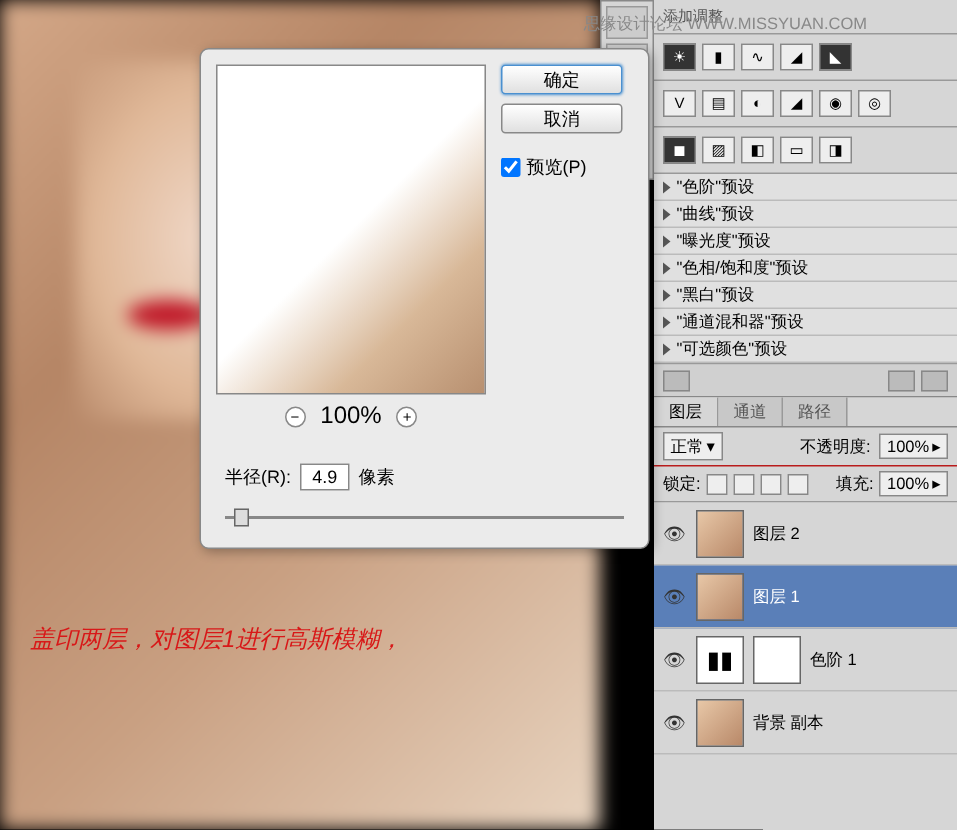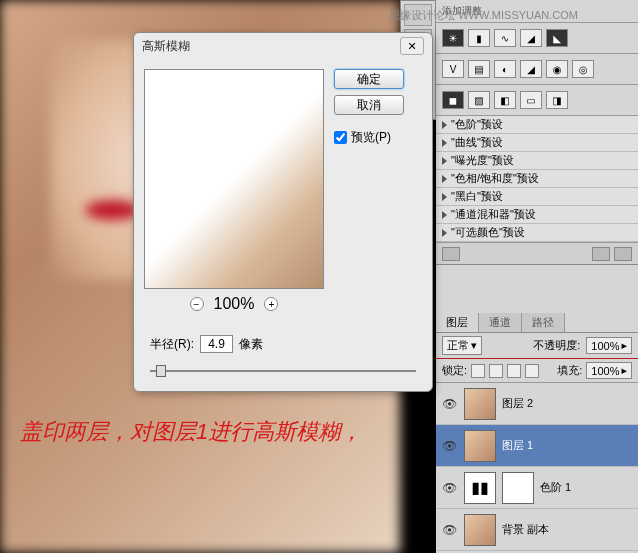--- a/index.html
+++ b/index.html
@@ -4,30 +4,30 @@
 <style>
 * { box-sizing: border-box; margin: 0; padding: 0; font-family: "Microsoft YaHei", sans-serif; }
 body { width: 638px; height: 553px; background: #000; position: relative; overflow: hidden; }
 
 .canvas-area { position: absolute; left: 0; top: 0; width: 400px; height: 553px; background: linear-gradient(135deg, #d4a888 0%, #b58565 30%, #c9a082 60%, #e8d4c0 100%); filter: blur(6px); }
 .face-highlight { position: absolute; left: 50px; top: 40px; width: 180px; height: 240px; background: radial-gradient(ellipse, #f0d8c8 0%, #e0b898 60%, transparent 100%); }
 .lips { position: absolute; left: 85px; top: 200px; width: 55px; height: 20px; background: #c01828; border-radius: 50%; }
 
 .watermark { position: absolute; right: 60px; top: 8px; font-size: 11px; color: #888; z-index: 100; }
 
-.annotation { position: absolute; left: 20px; top: 415px; font-size: 22px; color: #d81818; font-style: italic; font-family: "KaiTi", serif; z-index: 50; line-height: 1.5; }
+.annotation { position: absolute; left: 20px; top: 415px; font-size: 16px; color: #d81818; font-style: italic; font-family: "KaiTi", serif; z-index: 50; line-height: 1.5; }
 
 .dialog { position: absolute; left: 133px; top: 32px; width: 300px; background: #ebebeb; border: 1px solid #888; border-radius: 6px; box-shadow: 2px 2px 8px rgba(0,0,0,0.3); z-index: 40; }
 .dialog-header { height: 26px; display: flex; align-items: center; padding: 0 8px; }
 .dialog-title { flex: 1; font-size: 12px; color: #333; }
 .dialog-close { width: 24px; height: 18px; background: #eee; border: 1px solid #aaa; border-radius: 3px; display: flex; align-items: center; justify-content: center; font-size: 11px; }
 .dialog-body { padding: 10px; display: flex; gap: 10px; }
 .preview-box { width: 180px; height: 220px; background: linear-gradient(135deg, #fff 0%, #fff 50%, #d8b898 75%, #b89070 100%); border: 1px solid #888; }
 .dialog-right { display: flex; flex-direction: column; gap: 6px; }
-.dlg-btn { width: 70px; height: 20px; font-size: 12px; background: linear-gradient(#fff, #e0e0e0); border: 1px solid #888; border-radius: 3px; }
+.dlg-btn { width: 81px; height: 20px; font-size: 12px; background: linear-gradient(#fff, #e0e0e0); border: 1px solid #888; border-radius: 3px; }
 .dlg-btn.primary { border: 1px solid #4a90d0; box-shadow: 0 0 2px #4a90d0; }
 .checkbox-row { display: flex; align-items: center; gap: 4px; font-size: 12px; margin-top: 8px; }
 .zoom-row { display: flex; align-items: center; justify-content: center; gap: 10px; padding: 6px; }
 .zoom-btn { width: 14px; height: 14px; border: 1px solid #888; border-radius: 50%; display: flex; align-items: center; justify-content: center; font-size: 10px; background: #fff; }
 .radius-row { display: flex; align-items: center; gap: 6px; padding: 6px 16px; font-size: 12px; }
 .radius-input { width: 33px; height: 18px; border: 1px solid #888; text-align: center; font-size: 12px; }
 .slider { margin: 4px 16px 12px; height: 16px; position: relative; }
 .slider-track { height: 2px; background: #888; position: absolute; top: 7px; left: 0; right: 0; }
 .slider-thumb { position: absolute; left: 6px; top: 2px; width: 10px; height: 12px; background: #ddd; border: 1px solid #666; }
 
@@ -40,21 +40,21 @@
 .icon-grid { display: flex; flex-wrap: wrap; gap: 4px; padding: 6px; border-bottom: 1px solid #999; }
 .adj-icon { width: 22px; height: 18px; background: #eee; border: 1px solid #888; display: flex; align-items: center; justify-content: center; font-size: 10px; }
 .adj-icon.dark { background: #333; color: #fff; }
 
 .preset-list { border-bottom: 1px solid #999; }
 .preset-item { height: 18px; display: flex; align-items: center; padding: 0 6px; font-size: 11px; border-bottom: 1px solid #bbb; background: #e0e0e0; gap: 4px; }
 .tri { width: 0; height: 0; border-top: 4px solid transparent; border-bottom: 4px solid transparent; border-left: 5px solid #555; }
 .panel-footer { height: 22px; background: #d0d0d0; border-bottom: 1px solid #888; display: flex; align-items: center; padding: 0 6px; gap: 4px; }
 .footer-icn { width: 18px; height: 14px; background: #bbb; border: 1px solid #888; }
 
-.layers-panel { flex: 1; display: flex; flex-direction: column; background: #d6d6d6; margin-top: 48px; }
+.layers-panel { flex: 1; display: flex; flex-direction: column; background: #d6d6d6; }
 .panel-tabs { display: flex; height: 20px; border-bottom: 1px solid #888; }
 .tab { padding: 2px 10px; font-size: 11px; color: #555; background: #c8c8c8; border-right: 1px solid #999; }
 .tab.active { background: #d6d6d6; color: #000; }
 .layer-controls { display: flex; align-items: center; padding: 3px 6px; gap: 6px; font-size: 11px; border-bottom: 1px solid #b91c1c; }
 .dropdown { border: 1px solid #888; padding: 1px 4px; background: #eee; font-size: 11px; display: flex; align-items: center; gap: 2px; }
 .layer-controls2 { display: flex; align-items: center; padding: 3px 6px; gap: 4px; font-size: 11px; border-bottom: 1px solid #999; }
 .mini-icn { width: 14px; height: 14px; border: 1px solid #888; background: #eee; }
 
 .layer-list { flex: 1; overflow: auto; background: #d6d6d6; }
 .layer-row { display: flex; align-items: center; padding: 4px 6px; gap: 6px; border-bottom: 1px solid #bbb; min-height: 42px; }
@@ -80,24 +80,20 @@
 </div>
 
 <div class="tool-strip">
   <div class="tool-icon"></div>
   <div class="tool-icon"></div>
   <div class="tool-icon"></div>
   <div class="tool-icon"></div>
 </div>
 
 <div class="dialog">
-  <div class="dialog-header">
-    <span class="dialog-title">高斯模糊</span>
-    <span class="dialog-close">✕</span>
-  </div>
   <div class="dialog-body">
     <div style="display:flex;flex-direction:column;">
       <div class="preview-box"></div>
       <div class="zoom-row">
         <span class="zoom-btn">−</span>
         <span>100%</span>
         <span class="zoom-btn">+</span>
       </div>
     </div>
     <div class="dialog-right">

